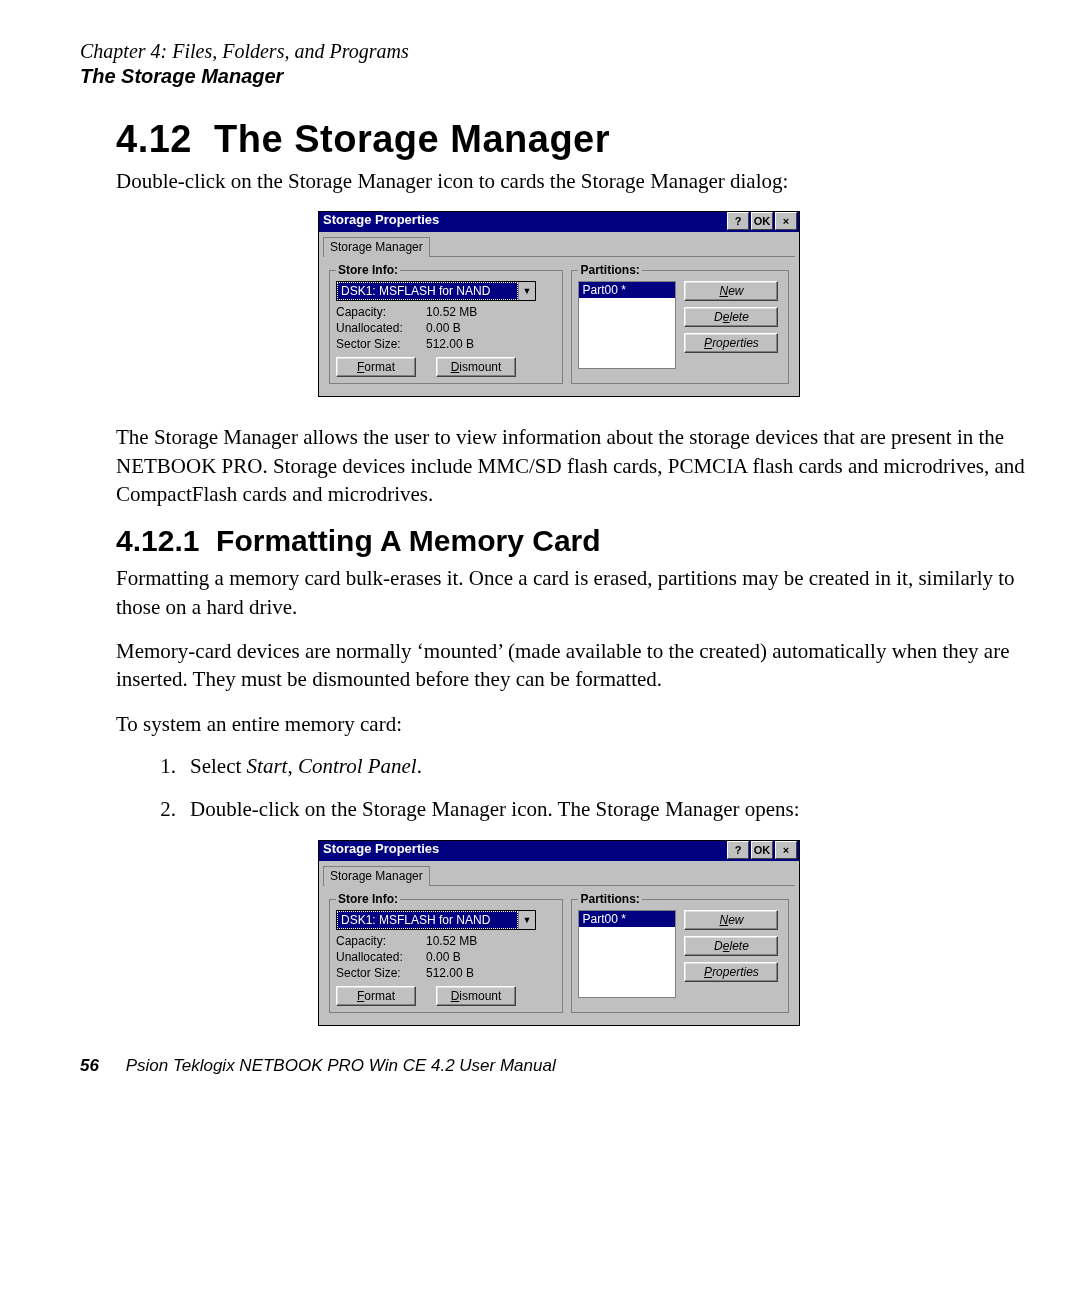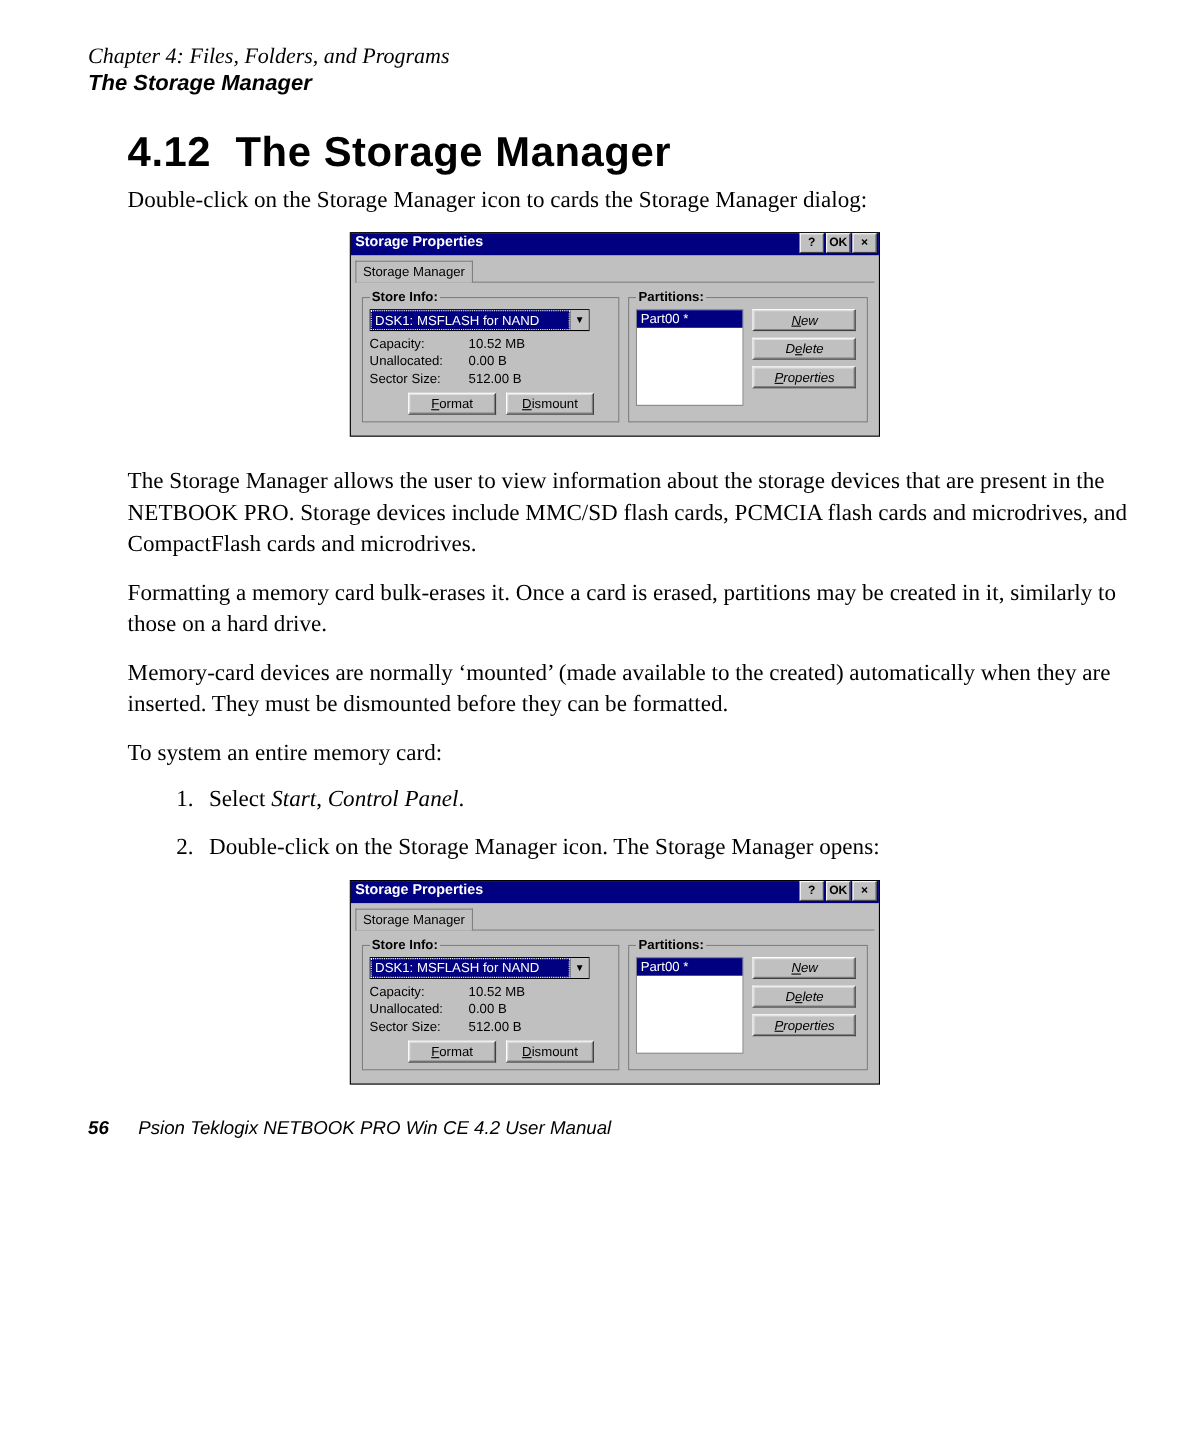--- a/index.html
+++ b/index.html
@@ -153,21 +153,21 @@
     background: #c0c0c0;
     border-left: 1px solid #808080;
     display: flex;
     align-items: center;
     justify-content: center;
     font-size: 9px;
   }
   .kv-row { display: flex; font-size: 12px; margin: 2px 0;}
   .kv-row .k { width: 90px; }
   .kv-row .v { }
-  .btn-row { display: flex; gap: 9px; margin-top: 6px; margin-left: 35px;}
+  .btn-row { display: flex; gap: 20px; margin-top: 6px;}
   .ce-btn {
     border: 1px solid #fff;
     border-right-color: #404040;
     border-bottom-color: #404040;
     background: #c0c0c0;
     font-size: 12px;
     padding: 2px 8px;
     min-width: 62px;
     text-align: center;
     box-shadow: inset -1px -1px 0 #808080, inset 1px 1px 0 #dfdfdf;
@@ -269,20 +269,23 @@
               </div>
             </div>
           </fieldset>
         </div>
       </div>
     </div>
   </div>
 
   <div class="body-text">The Storage Manager allows the user to view information about the storage devices that are present in the NETBOOK PRO. Storage devices include MMC/SD flash cards, PCMCIA flash cards and microdrives, and CompactFlash cards and microdrives.</div>
 
+  <div class="sub-heading">
+    <span>4.12.1</span>&nbsp;&nbsp;<span>Formatting A Memory Card</span>
+  </div>
 
   <div class="body-text">Formatting a memory card bulk-erases it. Once a card is erased, partitions may be created in it, similarly to those on a hard drive.</div>
   <div class="body-text">Memory-card devices are normally ‘mounted’ (made available to the created) automatically when they are inserted. They must be dismounted before they can be formatted.</div>
   <div class="body-text">To system an entire memory card:</div>
 
   <div class="step-list">
     <div class="step-item">
       <span class="step-num">1.</span>
       <span class="step-text">
         <span>Select </span><span class="italic">Start</span><span>, </span><span class="italic">Control Panel</span><span>.</span>

